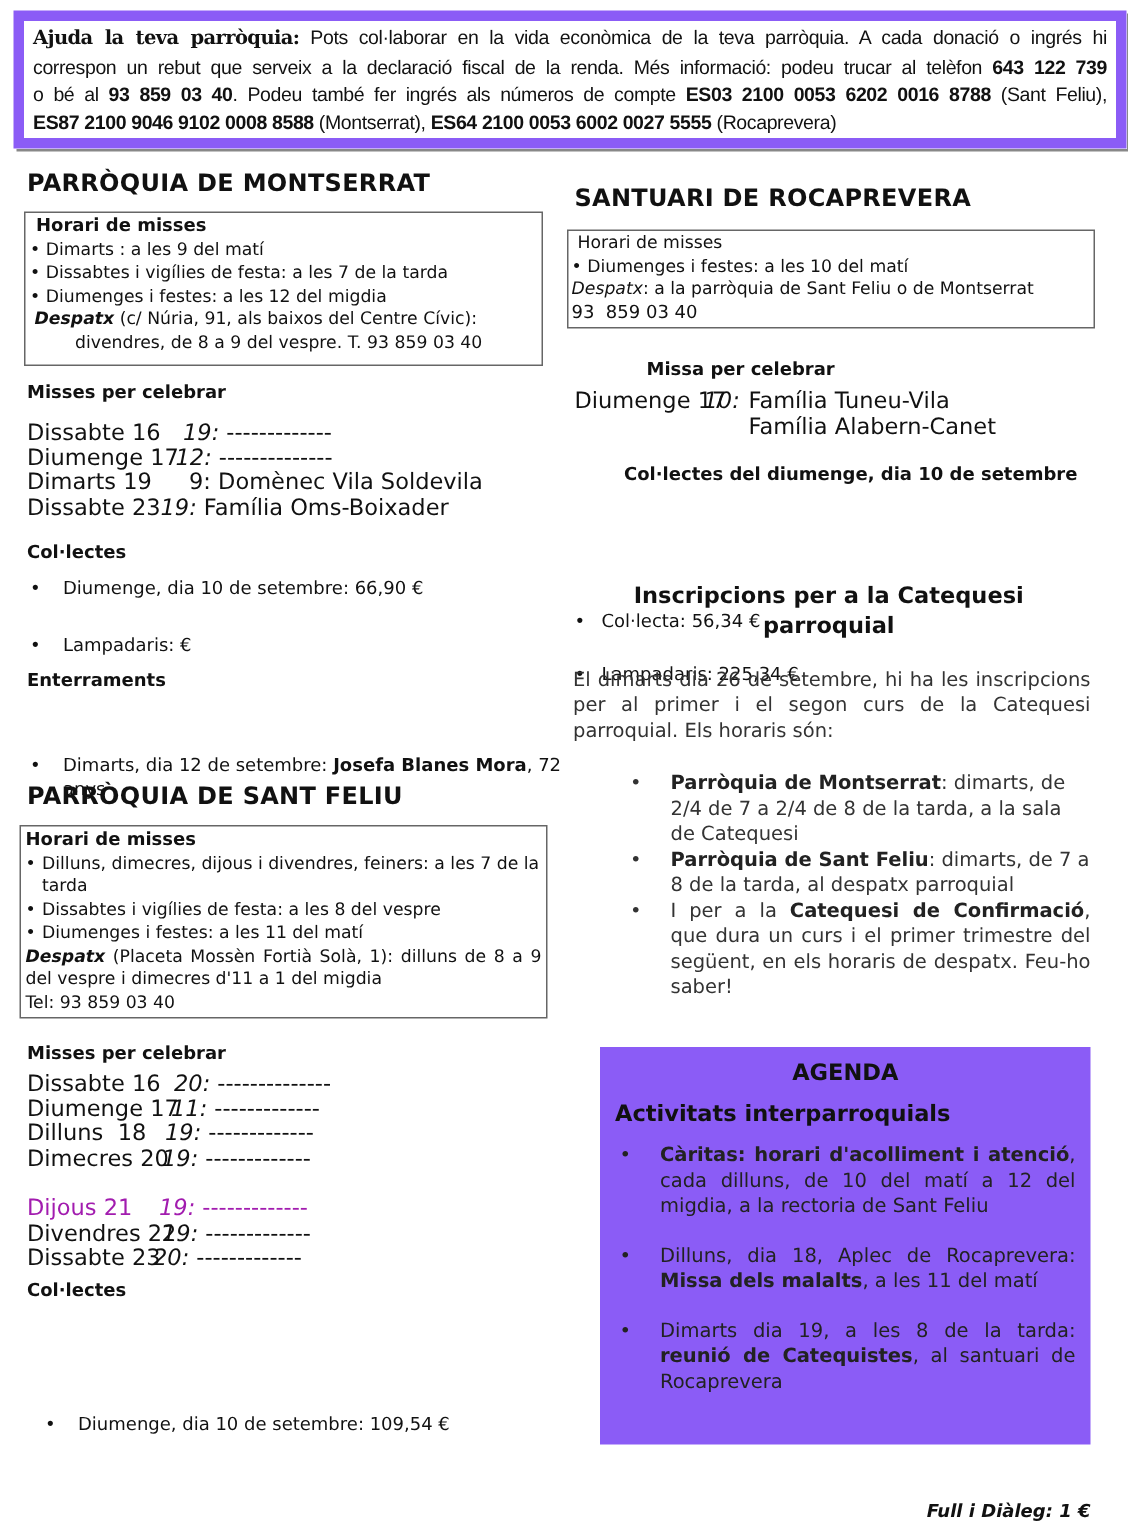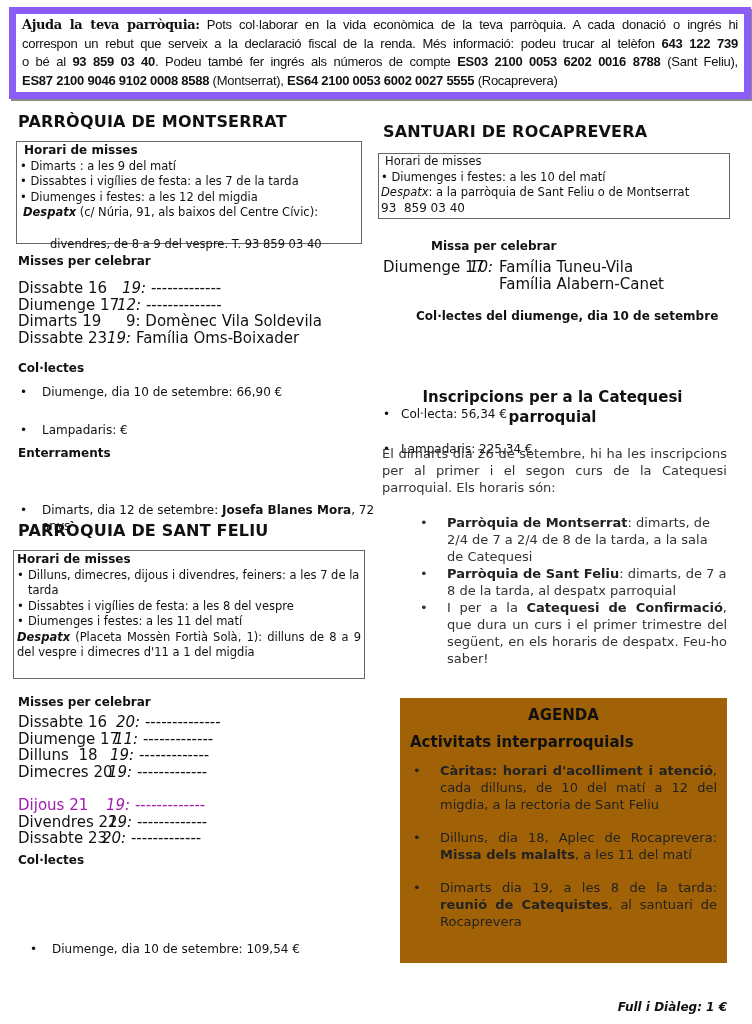--- a/index.html
+++ b/index.html
@@ -58,21 +58,21 @@
 </div>
 
 <h2 class="sect abs" style="left:18px; top:112px;">PARRÒQUIA DE MONTSERRAT</h2>
 
 <div class="box abs" style="left:16px; top:141px; width:346px; height:103px;">
   <div class="b" style="font-size:12px; padding-left:4px;">Horari de misses</div>
   <div>• <span>Dimarts : a les 9 del matí</span></div>
   <div>• <span>Dissabtes i vigílies de festa: a les 7 de la tarda</span></div>
   <div>• <span>Diumenges i festes: a les 12 del migdia</span></div>
   <div style="padding-left:3px;"><b class="i">Despatx</b><span> (c/ Núria, 91, als baixos del Centre Cívic):</span></div>
-  <div style="padding-left:30px;margin-top:16px;">divendres, de 8 a 9 del vespre. T. 93 859 03 40</div>
+  <div style="padding-left:30px;">divendres, de 8 a 9 del vespre. T. 93 859 03 40</div>
 </div>
 
 <div class="sub abs" style="left:18px; top:254px;">Misses per celebrar</div>
 <div class="abs" style="left:18px; top:280px;">
   <div class="row"><span class="day" style="width:104px">Dissabte 16</span><i>19:</i><span> -------------</span></div>
   <div class="row"><span class="day" style="width:99px">Diumenge 17</span><i>12:</i><span> --------------</span></div>
   <div class="row"><span class="day" style="width:108px">Dimarts 19</span><span>9</span><i></i><span>: Domènec Vila Soldevila</span></div>
   <div class="row"><span class="day" style="width:89px">Dissabte 23</span><i>19:</i><span> Família Oms-Boixader</span></div>
 </div>
 
@@ -84,20 +84,21 @@
 <div class="bul abs" style="left:18px; top:470px; width:340px; padding-left:24px;"><span>Dimarts, dia 12 de setembre: </span><b>Josefa Blanes Mora</b><span>, 72 anys</span></div>
 
 <h2 class="sect abs" style="left:18px; top:521px;">PARRÒQUIA DE SANT FELIU</h2>
 
 <div class="box abs" style="left:13px; top:550px; width:352px; height:129px; padding:1px 3px;">
   <div class="b" style="font-size:12px;">Horari de misses</div>
   <div style="position:relative; padding-left:11px;"><span style="position:absolute; left:0;">•</span><span>Dilluns, dimecres, dijous i divendres, feiners: a les 7 de la tarda</span></div>
   <div style="position:relative; padding-left:11px;"><span style="position:absolute; left:0;">•</span><span>Dissabtes i vigílies de festa: a les 8 del vespre</span></div>
   <div style="position:relative; padding-left:11px;"><span style="position:absolute; left:0;">•</span><span>Diumenges i festes: a les 11 del matí</span></div>
   <div style="text-align:justify;"><b class="i">Despatx</b><span> (Placeta Mossèn Fortià Solà, 1): dilluns de 8 a 9 del vespre i dimecres d'11 a 1 del migdia</span></div>
+  <div>Tel: 93 859 03 40</div>
 </div>
 
 <div class="sub abs" style="left:18px; top:695px;">Misses per celebrar</div>
 <div class="abs" style="left:18px; top:714px;">
   <div class="row"><span class="day" style="width:98px">Dissabte 16</span><i>20:</i><span> --------------</span></div>
   <div class="row"><span class="day" style="width:96px">Diumenge 17</span><i>11:</i><span> -------------</span></div>
   <div class="row"><span class="day" style="white-space:pre; width:92px">Dilluns  18</span><i>19:</i><span> -------------</span></div>
   <div class="row"><span class="day" style="width:90px">Dimecres 20</span><i>19:</i><span> -------------</span></div>
   <div class="row" style="color:#a21caf;margin-top:17px;"><span class="day" style="width:88px">Dijous 21</span><i>19:</i><span> -------------</span></div>
   <div class="row"><span class="day" style="width:90px">Divendres 22</span><i>19:</i><span> -------------</span></div>
@@ -131,21 +132,21 @@
   <div>parroquial</div>
 </div>
 <div class="cat abs" style="left:382px; top:445px; width:345px;">El dimarts dia 26 de setembre, hi ha les inscripcions per al primer i el segon curs de la Catequesi parroquial. Els horaris són:</div>
 
 <div class="abs" style="left:420px; top:514px; width:307px;">
   <div class="cat" style="position:relative; padding-left:27px; text-align:left;"><span style="position:absolute; left:0;">•</span><span></span><b style="color:#222;">Parròquia de Montserrat</b><span>: dimarts, de 2/4 de 7 a 2/4 de 8 de la tarda, a la sala de Catequesi</span></div>
   <div class="cat" style="position:relative; padding-left:27px; text-align:left;"><span style="position:absolute; left:0;">•</span><span></span><b style="color:#222;">Parròquia de Sant Feliu</b><span>: dimarts, de 7 a 8 de la tarda, al despatx parroquial</span></div>
   <div class="cat" style="position:relative; padding-left:27px;"><span style="position:absolute; left:0;">•</span><span>I per a la </span><b style="color:#222;">Catequesi de Confirmació</b><span>, que dura un curs i el primer trimestre del següent, en els horaris de despatx. Feu-ho saber!</span></div>
 </div>
 
-<div id="agenda" class="abs" style="background: #a16207;">
+<div id="agenda" class="abs" style="background: #8b5cf6;">
   <div style="text-align:center; font-size:15px; font-weight:bold; line-height:18px;">AGENDA</div>
   <div style="font-size:15px; font-weight:bold; margin-top:8px; line-height:20px;">Activitats  interparroquials</div>
   <div class="abul" style="margin-top:10px;"><span></span><b>Càritas: horari d'acolliment i atenció</b><span>, cada dilluns, de 10 del matí a 12 del migdia, a la rectoria de Sant Feliu</span></div>
   <div class="abul" style="margin-top:16px;"><span>Dilluns, dia 18, Aplec de Rocaprevera: </span><b>Missa dels malalts</b><span>, a les 11 del matí</span></div>
   <div class="abul" style="margin-top:16px;"><span>Dimarts dia 19, a les 8 de la tarda: </span><b>reunió de Catequistes</b><span>, al santuari de Rocaprevera</span></div>
 </div>
 
 <div id="footer" class="abs">Full i Diàleg: 1 €</div>
 
 </body></html>

